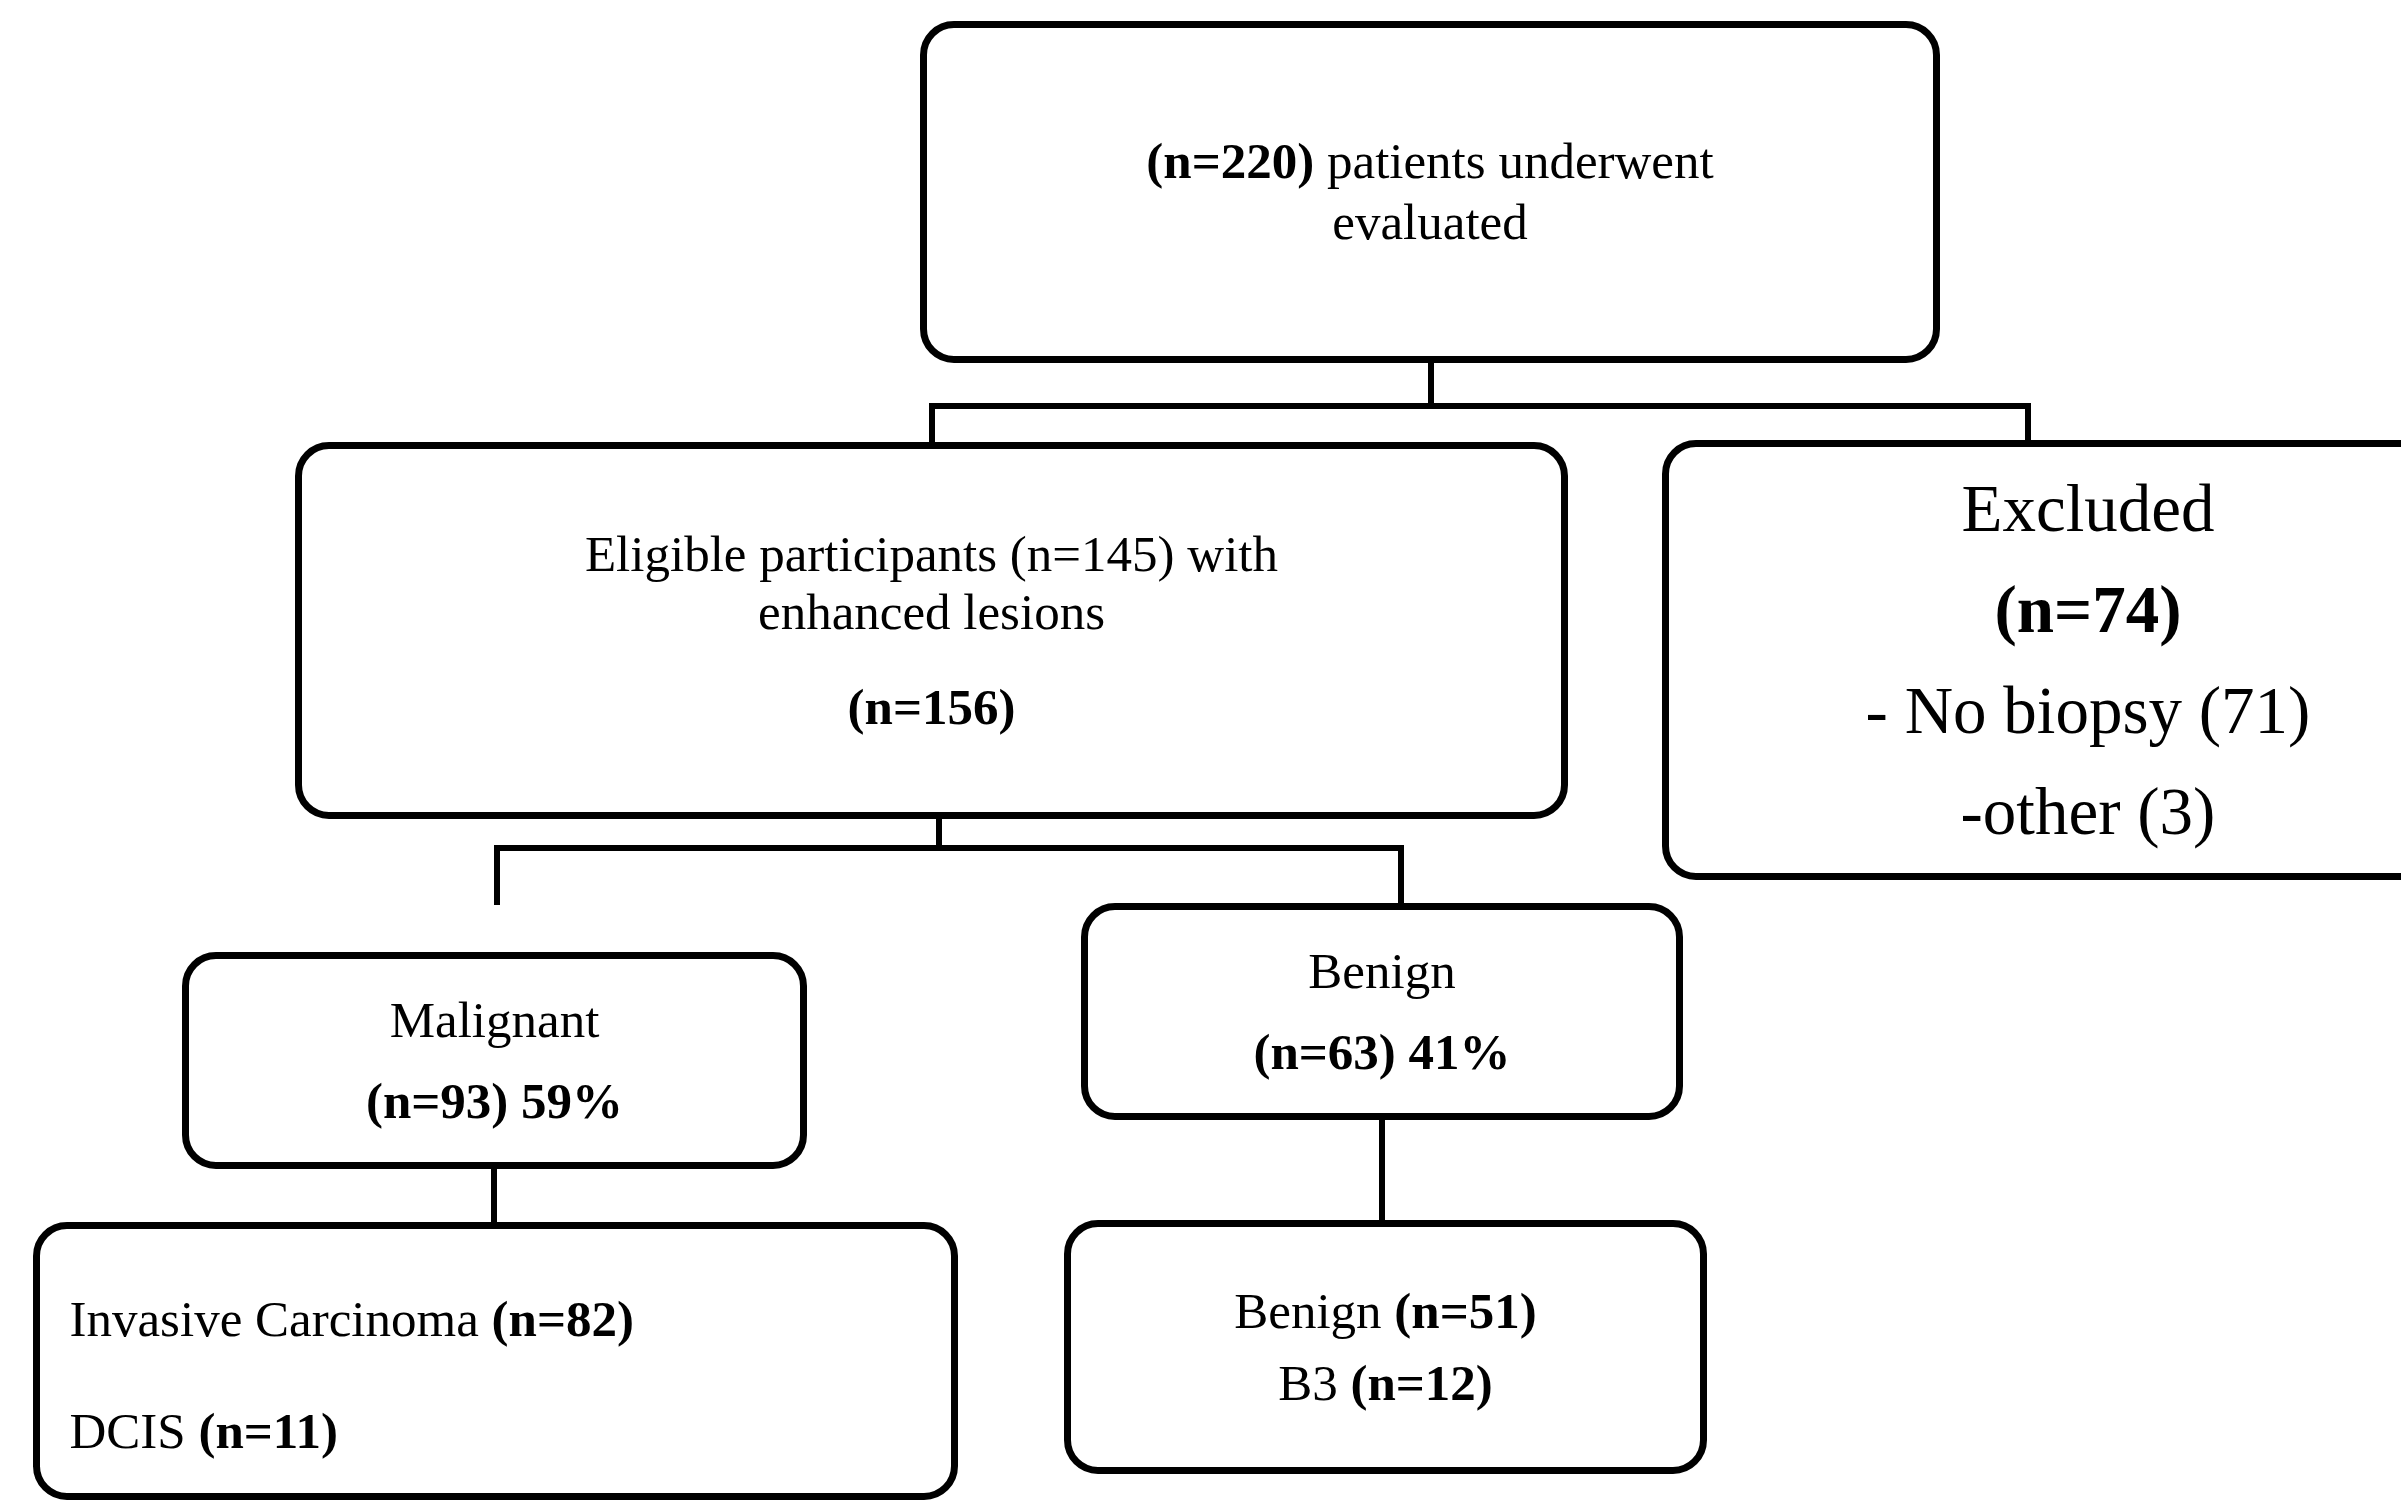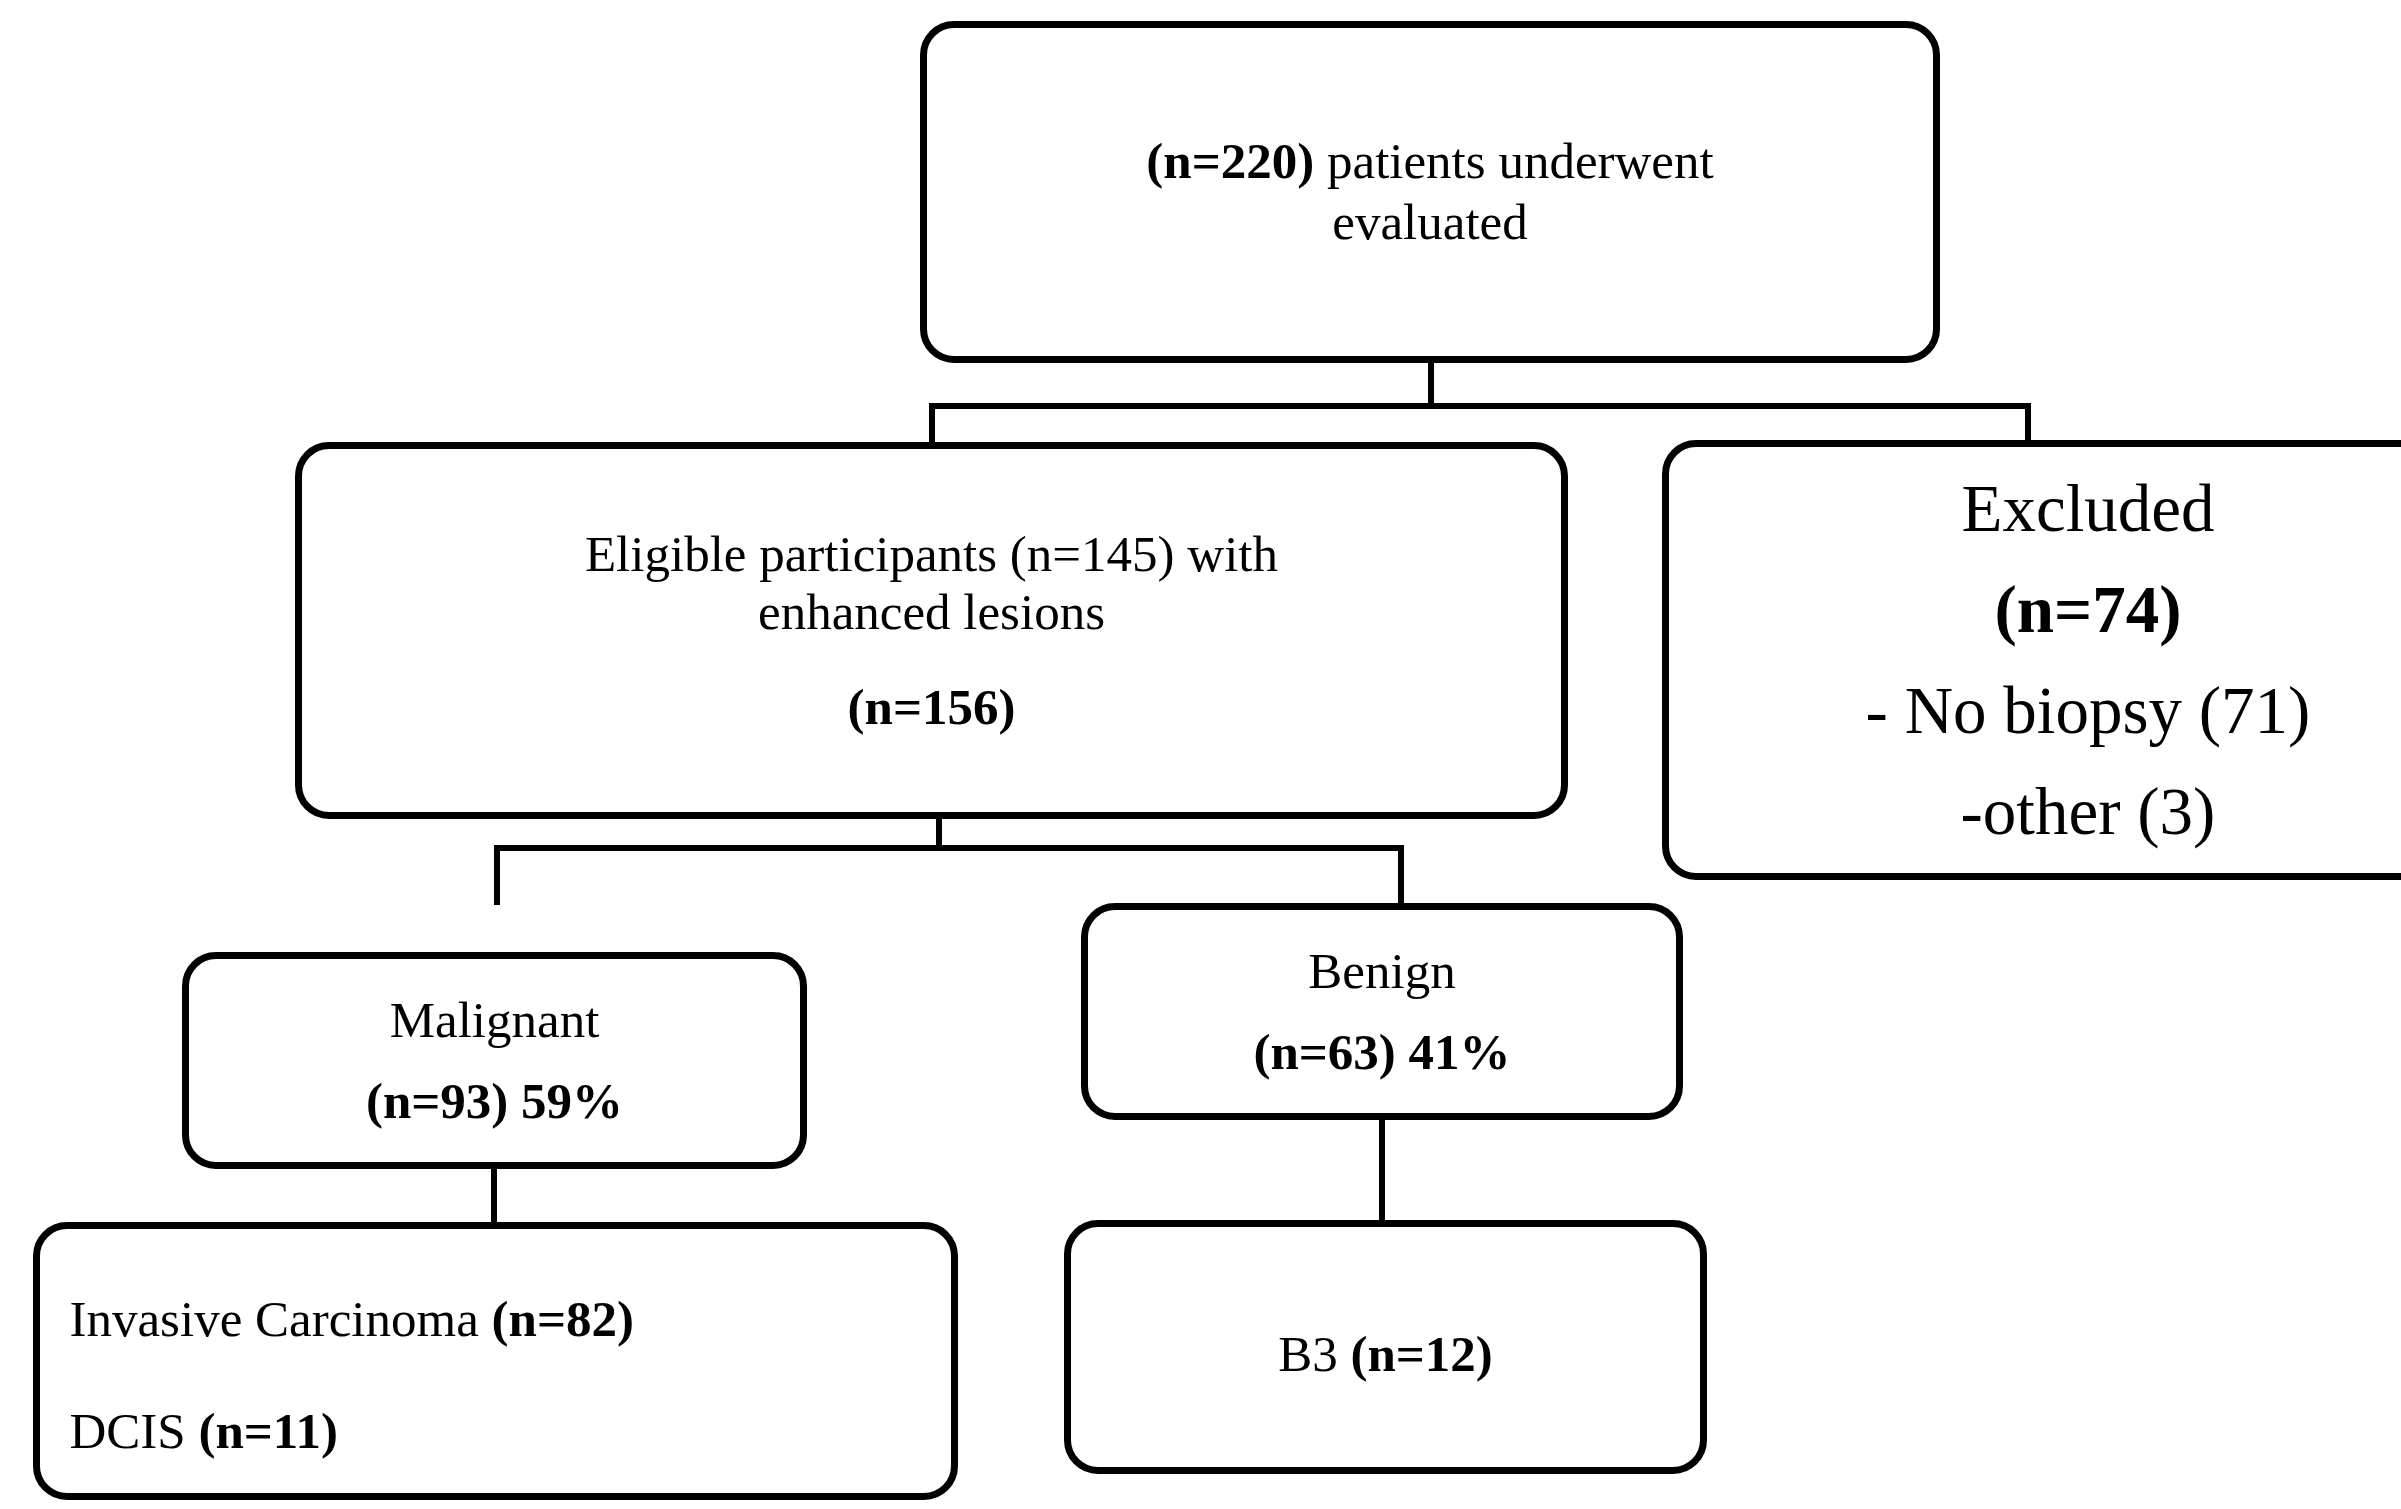--- a/index.html
+++ b/index.html
@@ -133,18 +133,19 @@
       <span class="fline"><span class="b">(n=63) 41%</span></span>
     </div>
 
   <div class="fbox left-align" id="box-invasive">
       <span class="fline"><span>Invasive Carcinoma </span><span class="b">(n=82)</span></span>
       <div class="gap"></div>
       <span class="fline"><span>DCIS </span><span class="b">(n=11)</span></span>
     </div>
 
   <div class="fbox" id="box-benign2">
+      <span class="fline"><span>Benign </span><span class="b">(n=51)</span></span>
       <div class="gap"></div>
       <span class="fline"><span>B3 </span><span class="b">(n=12)</span></span>
     </div>
 
 </div>
 
 
 </body></html>

